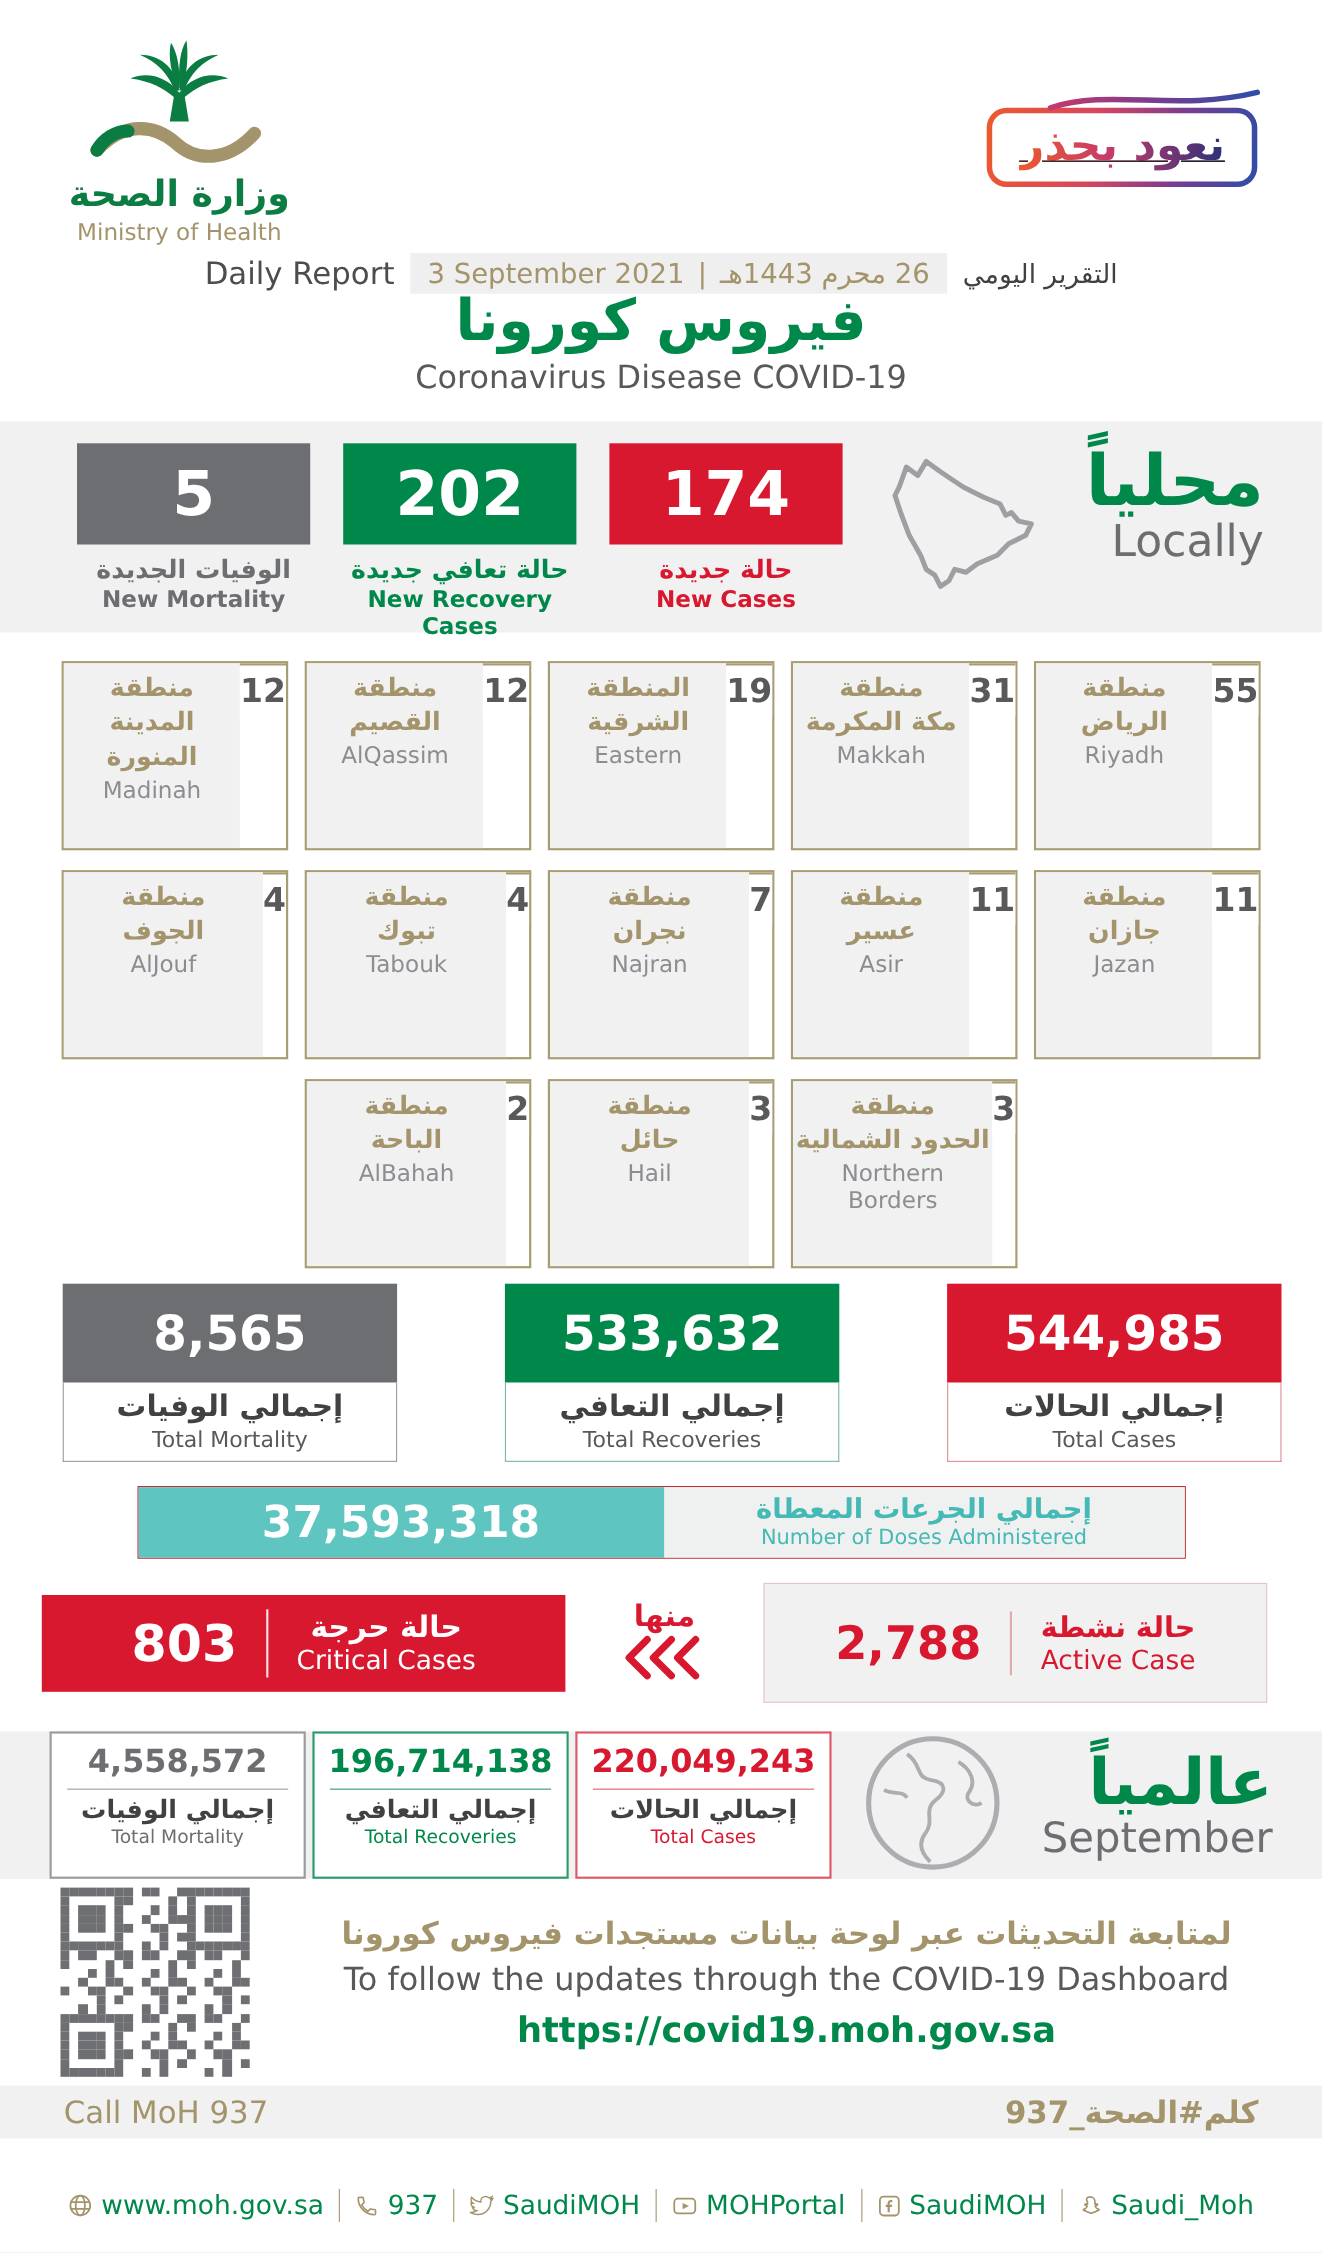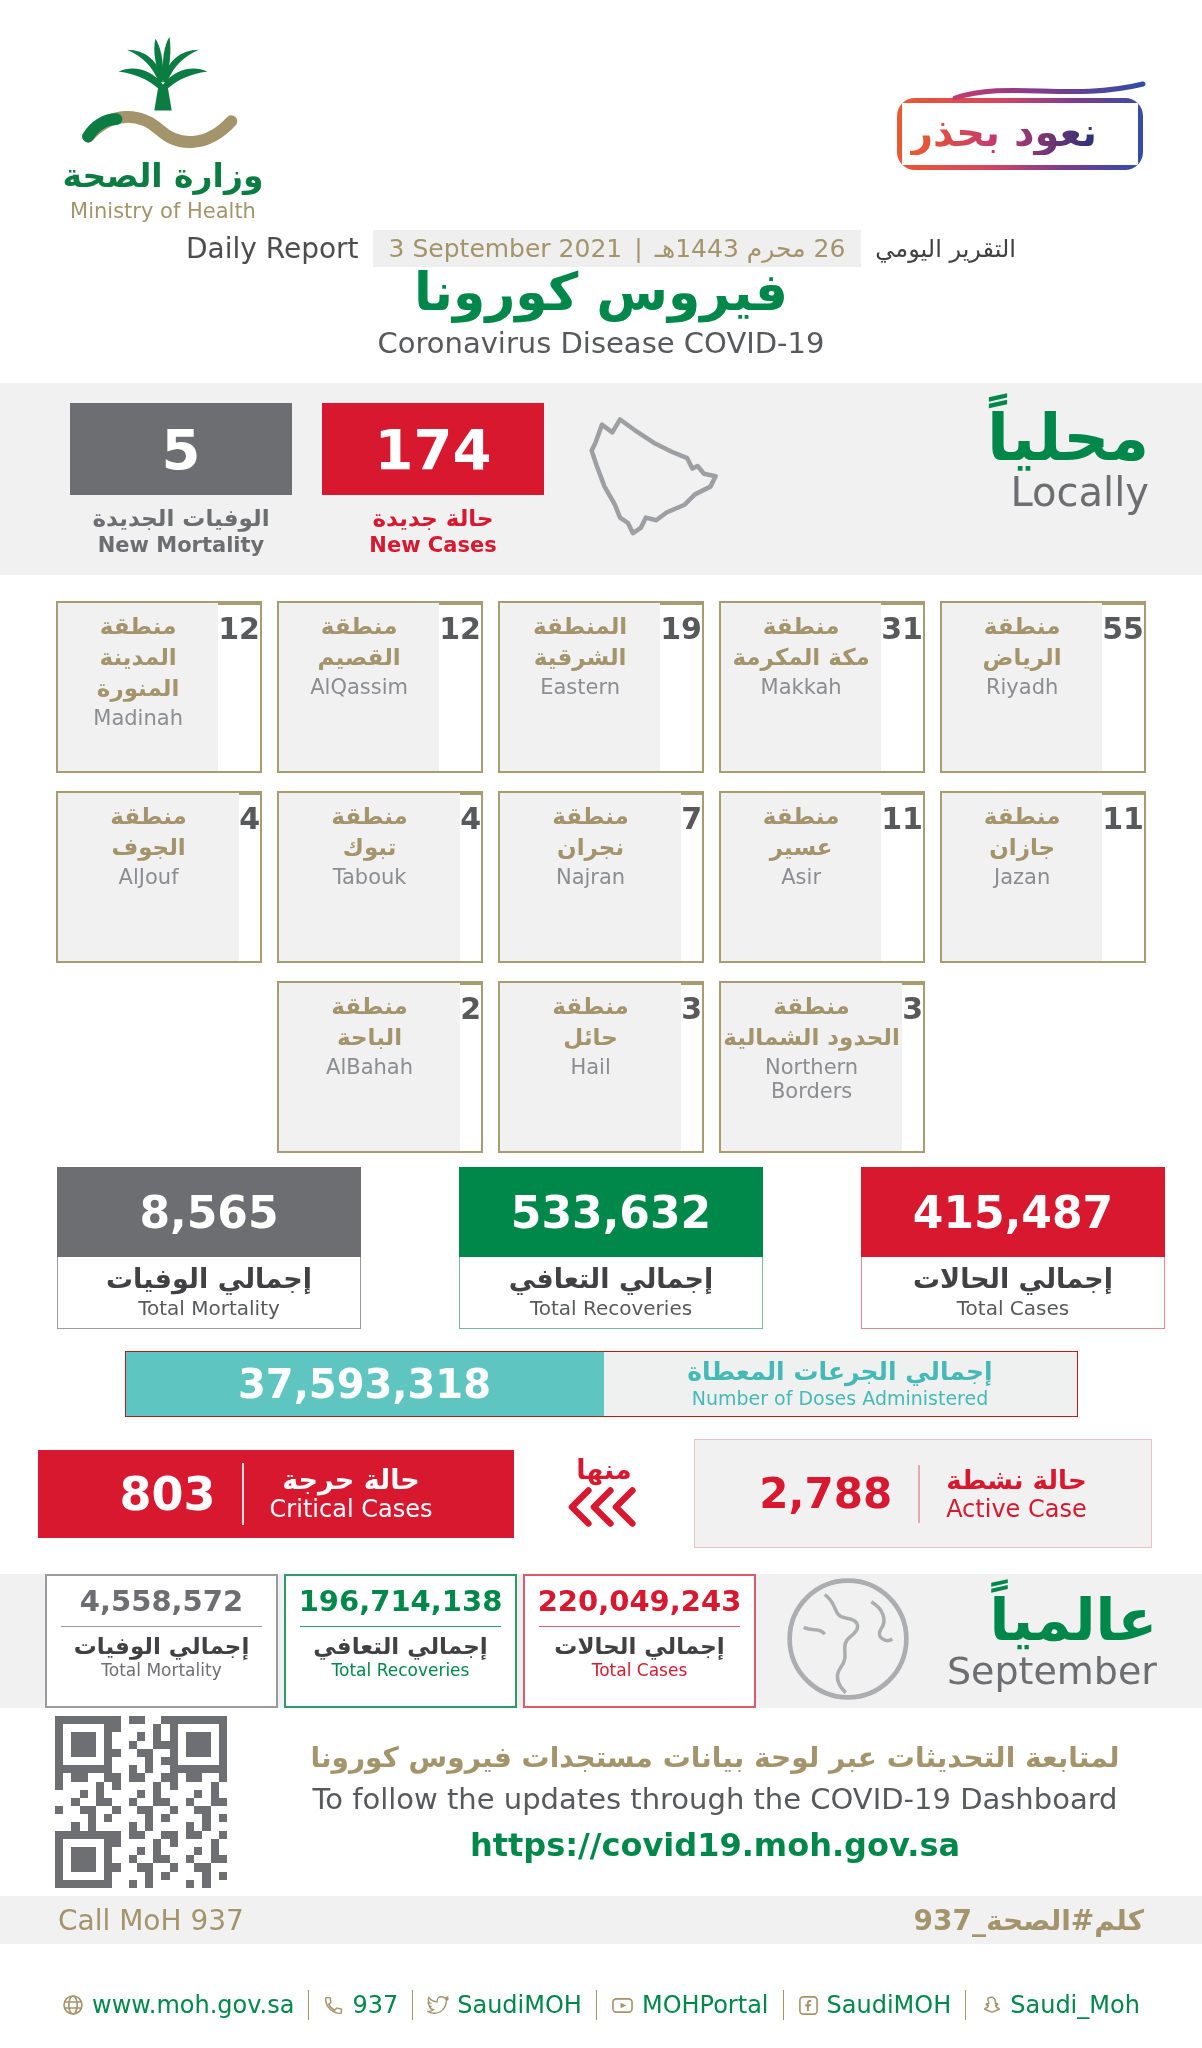--- a/index.html
+++ b/index.html
@@ -12,21 +12,21 @@
   .page{position:relative;width:1202px;height:2048px;background:#ffffff;margin:0 auto;overflow:hidden;}
 
   
   .header{position:relative;height:383px;}
   .logo-block{position:absolute;left:48px;top:28px;width:230px;text-align:center;}
   .logo-ar{color:#0B7C42;font-size:33px;font-weight:bold;margin-top:-4px;}
   .logo-en{color:var(--gold);font-size:21px;margin-top:4px;}
   .badge-wrap{position:absolute;left:897px;top:78px;width:246px;}
   .badge-swoosh{position:absolute;top:0;right:-6px;}
   .badge{margin-top:20px;border-radius:18px;padding:5px;background:linear-gradient(100deg,#EC5A2D 0%,#D64560 40%,#7A3C8F 70%,#2E4DA7 100%);}
-  .badge-in{background:#fff;border-radius:1px;padding:6px 8px 10px;}
+  .badge-in{background:#fff;border-radius:13px;text-align:center;padding:6px 8px 10px;text-decoration:underline;}
   .badge-text{font-size:40px;font-weight:bold;color:#283178;}
   @supports ((-webkit-background-clip:text) or (background-clip:text)){
     .badge-text{background:linear-gradient(90deg,#EC5A2D 0%,#C53A6E 45%,#283178 100%);
       -webkit-background-clip:text;background-clip:text;-webkit-text-fill-color:transparent;}
   }
   .report-line{position:absolute;top:230px;left:0;right:0;display:flex;justify-content:center;align-items:center;gap:14px;}
   .report-en{color:#4D4D4F;font-size:28px;font-weight:500;}
   .date-pill{background:var(--pill);padding:4px 16px;display:flex;align-items:center;gap:12px;}
   .date-pill span{color:var(--gold);font-size:25px;}
   .report-ar{color:var(--dark);font-size:24px;font-weight:normal;}
@@ -175,20 +175,25 @@
     <div class="title-en">Coronavirus Disease COVID-19</div>
   </div>
 
   <div class="locally-band">
     <div class="stat">
       <div class="stat-box c-gray">5</div>
       <div class="stat-label-ar t-gray" dir="rtl">الوفيات الجديدة</div>
       <div class="stat-label-en t-gray">New Mortality</div>
     </div>
     <div class="stat">
+      <div class="stat-box c-green">202</div>
+      <div class="stat-label-ar t-green" dir="rtl">حالة تعافي جديدة</div>
+      <div class="stat-label-en t-green">New Recovery Cases</div>
+    </div>
+    <div class="stat">
       <div class="stat-box c-red">174</div>
       <div class="stat-label-ar t-red" dir="rtl">حالة جديدة</div>
       <div class="stat-label-en t-red">New Cases</div>
     </div>
     <div class="map-wrap">
       <svg width="155" height="140" viewBox="0 0 120 104">
         <path d="M12 27 L17 13 L25 19 L31 9 L42 17 L57 27 L71 34 L83 39 L87 47 L91 45 L96 51 L105 53 L101 61 L89 67 L81 75 L67 81 L59 87 L51 85 L47 93 L41 97 L37 89 L31 85 L27 75 L19 61 L13 45 L9 33 Z" stroke="#9D9FA2" stroke-width="3.5" fill="none" stroke-linejoin="round"></path>
       </svg>
     </div>
     <div class="loc-head">
@@ -313,21 +318,21 @@
       </div>
     </div>
     <div class="tbox">
       <div class="tbox-top c-green">533,632</div>
       <div class="tbox-bottom b-green">
         <div class="ar" dir="rtl">إجمالي التعافي</div>
         <div class="en">Total Recoveries</div>
       </div>
     </div>
     <div class="tbox">
-      <div class="tbox-top c-red">415,487</div>
+      <div class="tbox-top c-red">544,985</div>
       <div class="tbox-bottom b-red">
         <div class="ar" dir="rtl">إجمالي الحالات</div>
         <div class="en">Total Cases</div>
       </div>
     </div>
   </div>
 
   <div class="doses-row">
     <div class="doses-num">37,593,318</div>
     <div class="doses-label">

